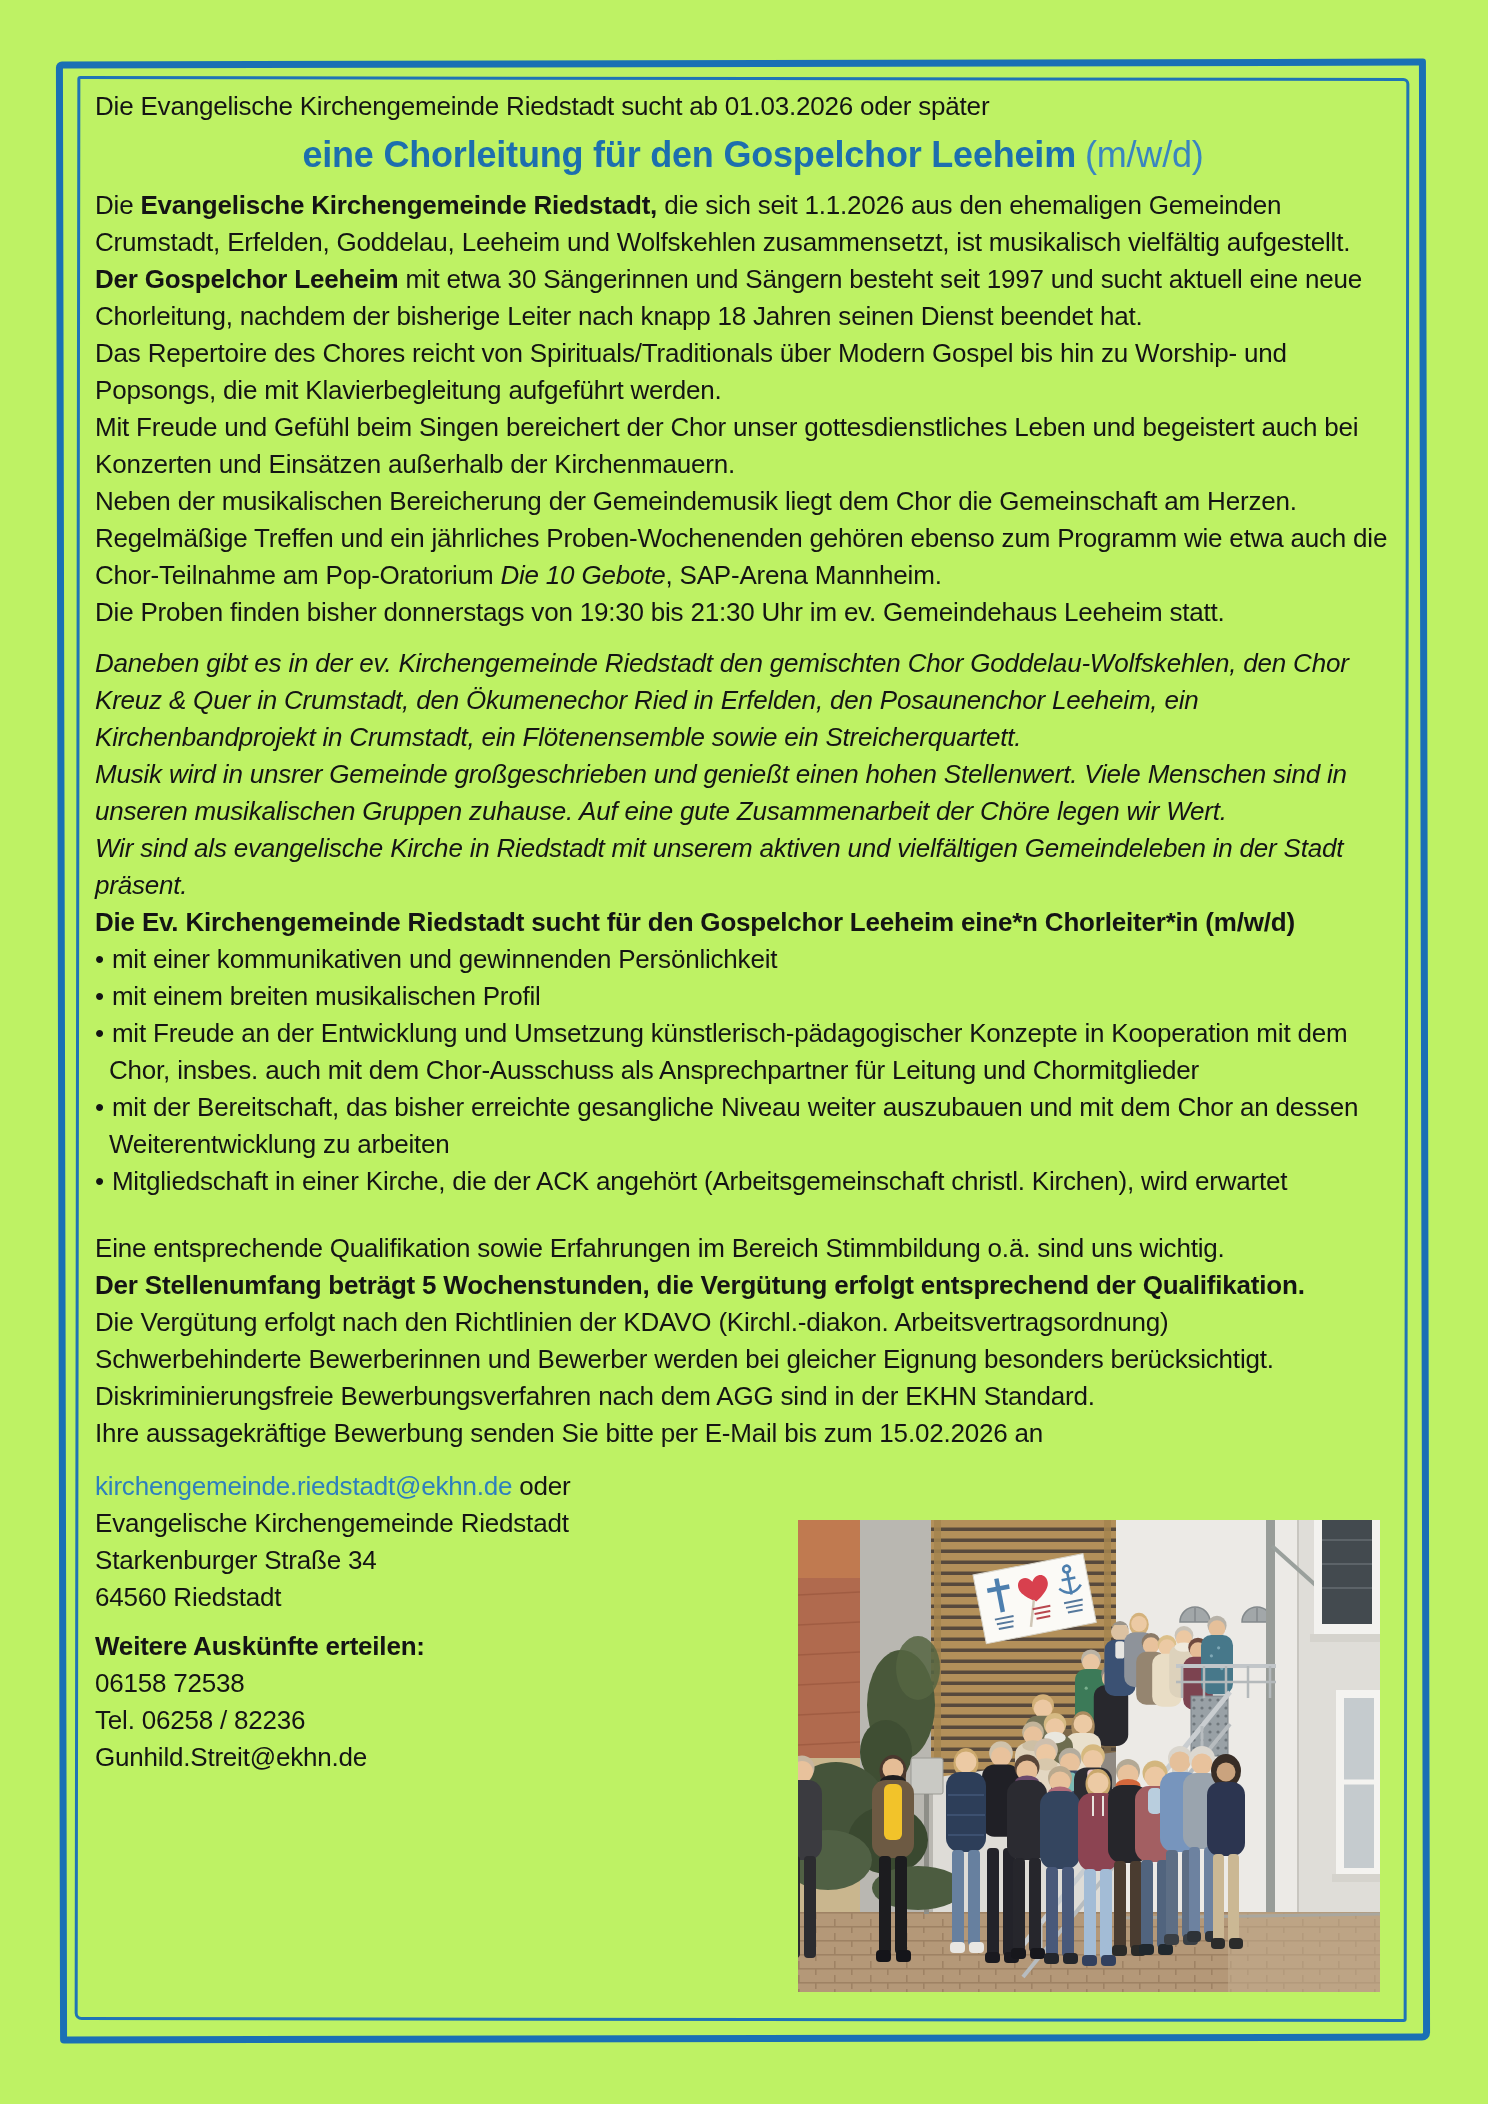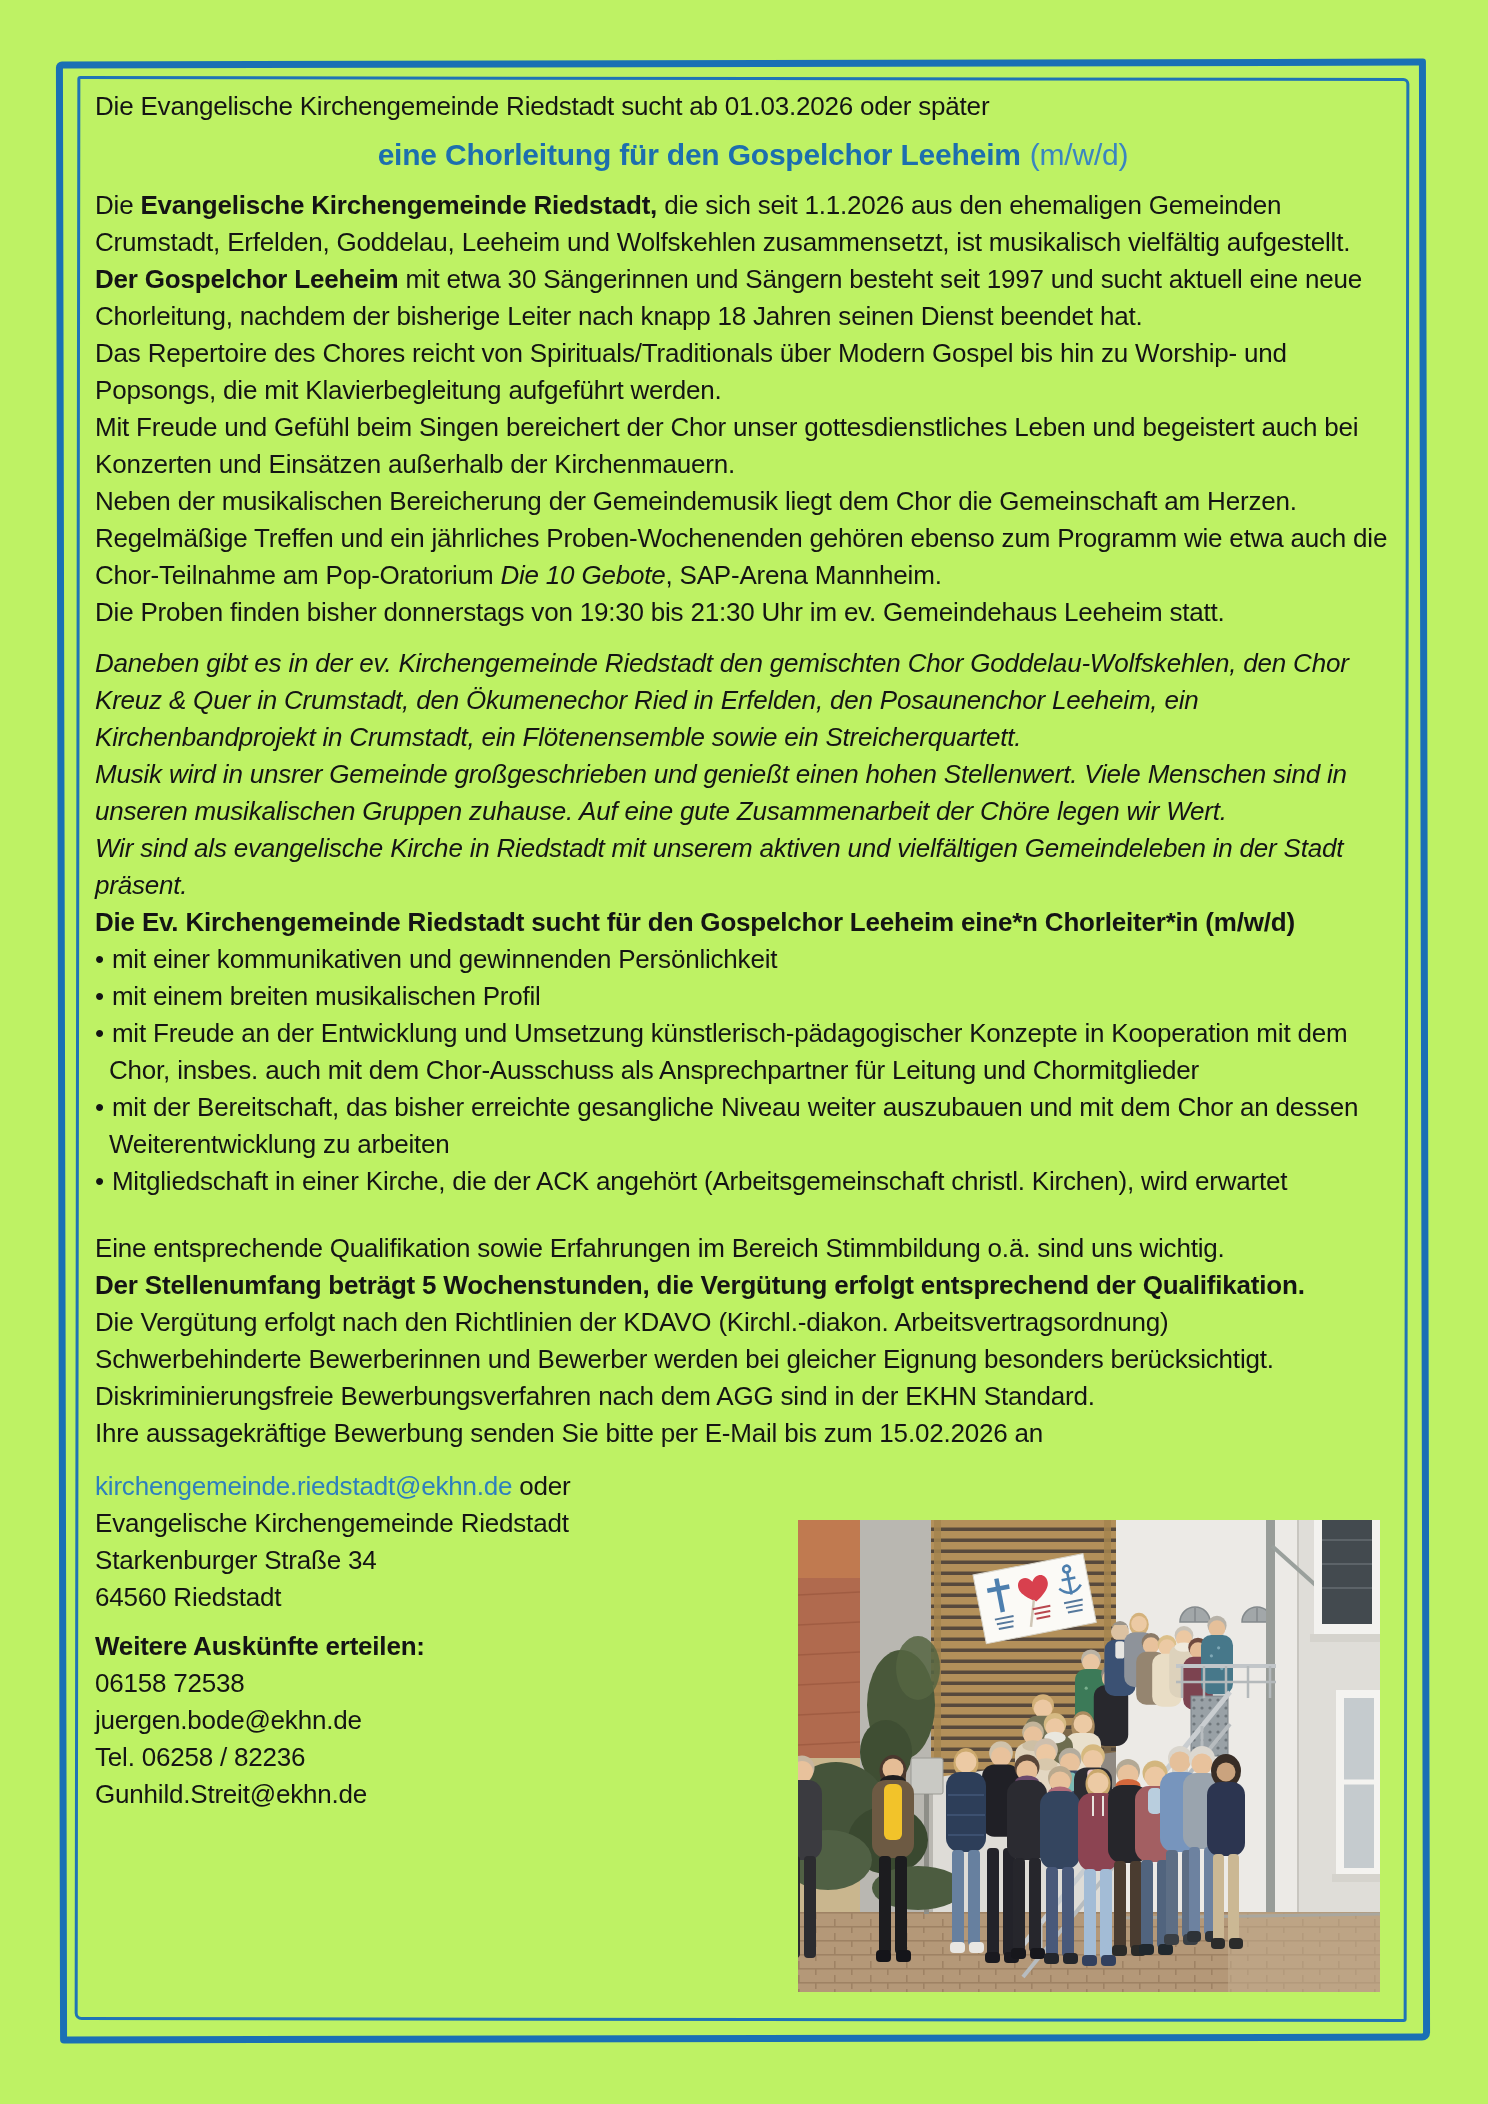--- a/index.html
+++ b/index.html
@@ -17,21 +17,21 @@
     position:absolute; left:76px; top:77px; width:1326px; height:1938px;
     border:3px solid #1f74b6; border-radius:3px 6px 3px 7px;
     transform:rotate(0.08deg);
   }
   .content {
     position:absolute; left:95px; top:88px; width:1316px;
     font-size:26px; line-height:37px; letter-spacing:-0.2px;
   }
   .content p { margin:0; }
   .intro { }
-  .title { margin:7px 0 0 0; text-align:center; font-size:30px; line-height:46px; font-weight:bold; color:#1d6fae; }
+  .title { margin:7px 0 0 0; text-align:center; font-size:36px; line-height:46px; font-weight:bold; color:#1d6fae; }
   .title .tsuffix { font-weight:normal; color:#3a85c0; margin-left:9px; }
   .about { margin-top:9px; }
   .italics { margin-top:14px; }
   .italics p { font-style:italic; }
   .heading { margin-top:32px; font-weight:bold; }
   .bullet { padding-left:14px; text-indent:-14px; }
   .bullet .bchar { margin-right:8px; }
   .conditions { margin-top:30px; }
   .apply { margin-top:20px; }
   .contact { margin-top:16px; width:690px; }
@@ -91,21 +91,20 @@
 
     <p class="apply">Ihre aussagekräftige Bewerbung senden Sie bitte per E-Mail bis zum 15.02.2026 an</p>
 
     <div class="contact">
       <p><a class="mail">kirchengemeinde.riedstadt@ekhn.de</a><span> oder</span></p>
       <p>Evangelische Kirchengemeinde Riedstadt</p>
       <p>Starkenburger Straße 34</p>
       <p>64560 Riedstadt</p>
       <p class="b gap">Weitere Auskünfte erteilen:</p>
       <p>06158 72538</p>
-      <p>juergen.bode@ekhn.de</p>
       <p>Tel. 06258 / 82236</p>
       <p>Gunhild.Streit@ekhn.de</p>
     </div>
   </div>
 
   <div class="photo">
     <svg viewBox="0 0 582 472" width="582" height="472" xmlns="http://www.w3.org/2000/svg">
       <defs>
         <pattern id="slats" width="12" height="11" patternUnits="userSpaceOnUse">
           <rect width="12" height="11" fill="#57493c"></rect>

